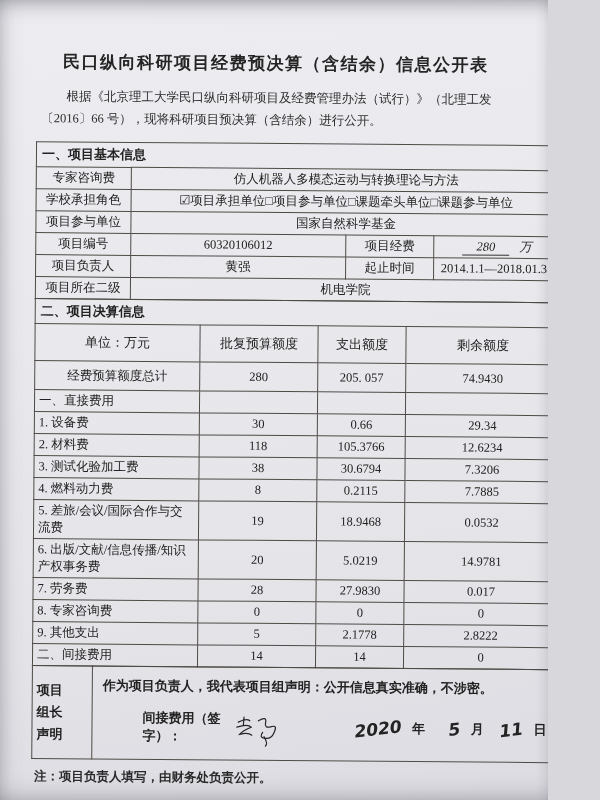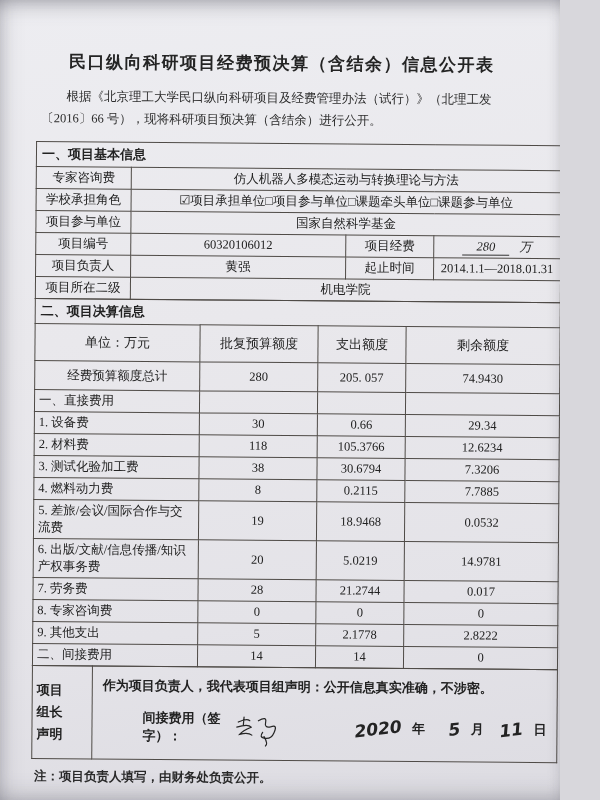--- a/index.html
+++ b/index.html
@@ -5,21 +5,20 @@
   html,body{margin:0;padding:0;}
   body{
     width:600px;height:800px;overflow:hidden;
     background:#d8d7dc;
     font-family:"Liberation Serif","DejaVu Serif",serif;
     color:#1f1f1f;
   }
   .photo{
     position:relative;width:548px;height:800px;overflow:hidden;
     background:linear-gradient(172deg,#ededf1 0%,#e9e8ec 40%,#e4e3e8 75%,#dddce2 100%);
-    padding-left:12px;
   }
   .photo::after{
     content:"";position:absolute;inset:0;pointer-events:none;
     box-shadow:inset 0 16px 20px -14px rgba(90,90,100,.55),
                inset 0 -16px 22px -14px rgba(90,90,100,.40),
                inset 16px 0 22px -16px rgba(90,90,100,.35),
                inset -10px 0 18px -16px rgba(90,90,100,.25);
   }
   .sheet{
     position:absolute;inset:0;
@@ -176,21 +175,21 @@
     </tr>
     <tr>
       <td class="left">6. 出版/文献/信息传播/知识产权事务费</td>
       <td class="num">20</td>
       <td class="num">5.0219</td>
       <td class="num">14.9781</td>
     </tr>
     <tr>
       <td class="left">7. 劳务费</td>
       <td class="num">28</td>
-      <td class="num">21.2744</td>
+      <td class="num">27.9830</td>
       <td class="num">0.017</td>
     </tr>
     <tr>
       <td class="left">8. 专家咨询费</td>
       <td class="num">0</td>
       <td class="num">0</td>
       <td class="num">0</td>
     </tr>
     <tr>
       <td class="left">9. 其他支出</td>

